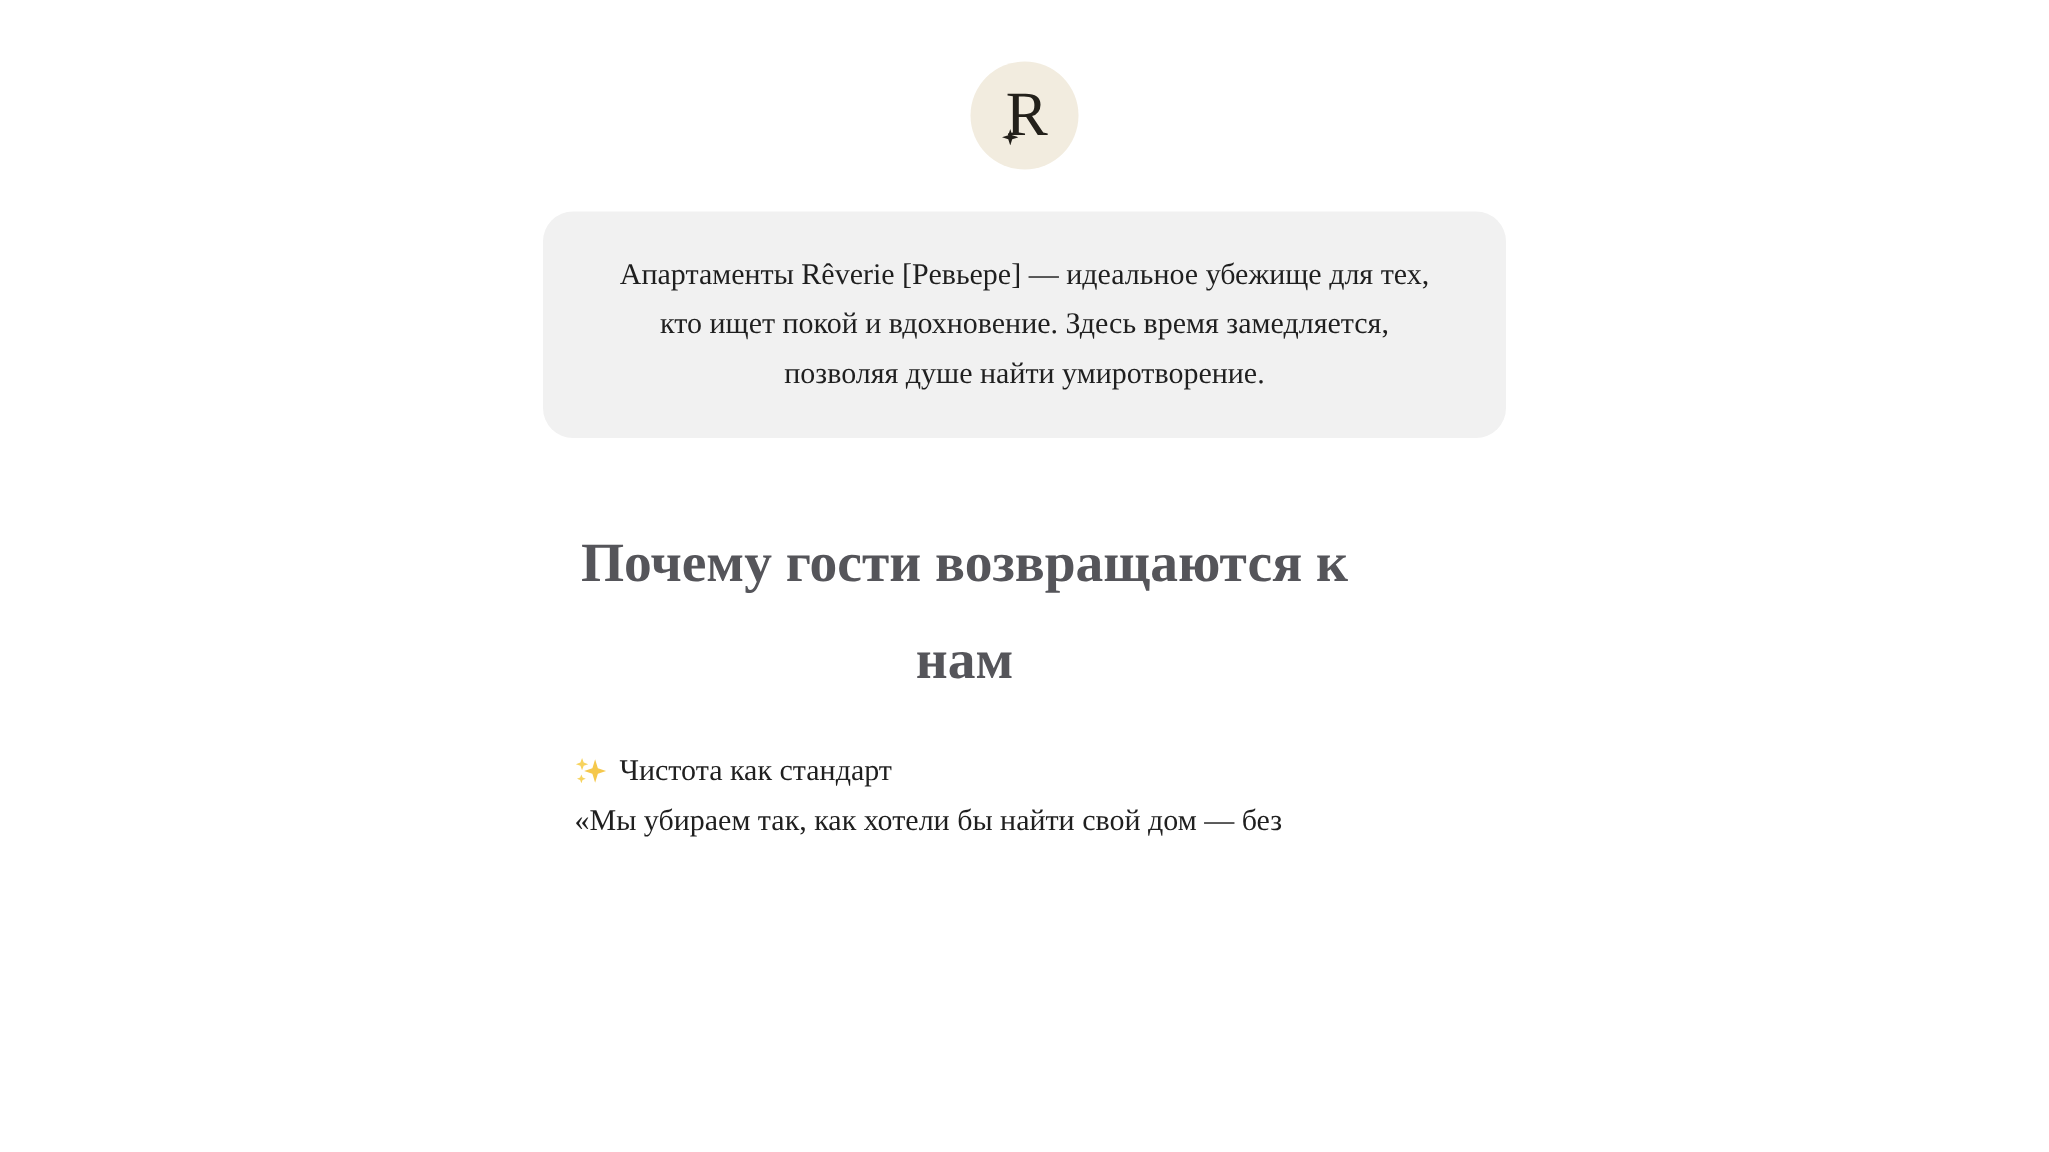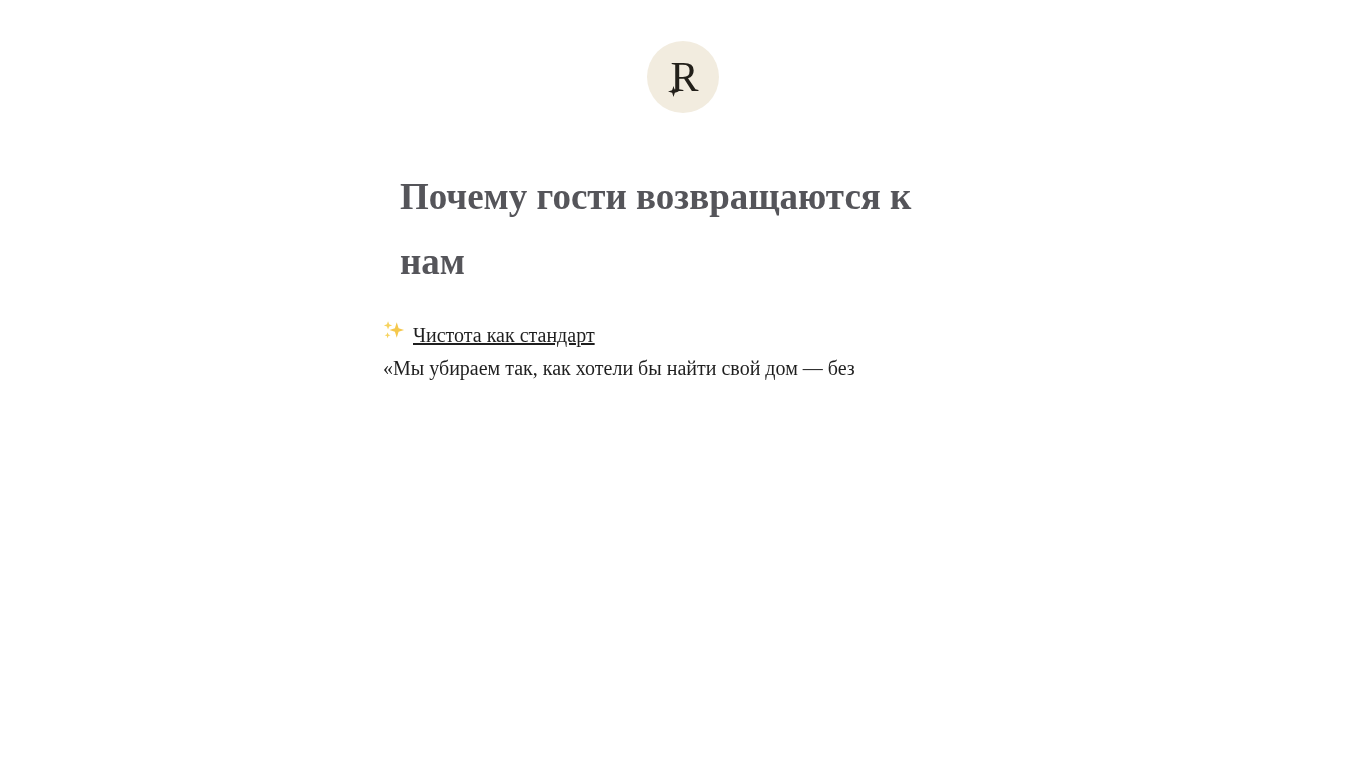--- a/index.html
+++ b/index.html
@@ -66,39 +66,38 @@
     background: #f1f1f1;
     border-radius: 20px;
     padding: 26px 44px;
     text-align: center;
     font-size: 20px;
     line-height: 1.65;
     color: #1f1f1f;
   }
   
   .section-heading {
-    margin: 52px 17px 0;
+    margin: 52px 0 0;
     max-width: 520px;
     font-size: 37px;
     font-weight: 700;
     line-height: 1.75;
     color: #55555a;
-    text-align: left;
+    text-align: center;
   }
   .feature {
     margin-top: 24px;
     font-size: 20px;
     line-height: 1.65;
     color: #1f1f1f;
   }
   .feature-title-line {
     display: flex;
-    align-items: flex-start;
+    align-items: center;
     gap: 8px;
-    text-decoration: underline;
   }
   .sparkles-icon {
     width: 22px;
     height: 22px;
     flex: 0 0 auto;
   }
   .feature-quote {
     margin: 0;
   }
 </style>
@@ -108,20 +107,21 @@
 <div class="page">
 
   <div class="logo-wrap">
     <div class="logo-circle">
       <span class="logo-letter">R</span>
       <span class="logo-star"></span>
     </div>
   </div>
 
 
+  <div class="intro-callout">Апартаменты Rêverie [Ревьере] — идеальное убежище для тех, кто ищет покой и вдохновение. Здесь время замедляется, позволяя душе найти умиротворение.</div>
 
   <h2 class="section-heading">Почему гости возвращаются к нам</h2>
 
   <div class="feature">
     <div class="feature-title-line">
       <svg class="sparkles-icon" viewBox="0 0 24 24" aria-hidden="true">
         <path d="M15 3.5 L17 10 L23 12 L17 14 L15 20.5 L13 14 L7 12 L13 10 Z" fill="#f5c84c"></path>
         <path d="M5.5 2.5 L6.7 5.8 L10 7 L6.7 8.2 L5.5 11.5 L4.3 8.2 L1 7 L4.3 5.8 Z" fill="#f7d35e"></path>
         <path d="M5 14.5 L5.9 16.8 L8.2 17.7 L5.9 18.6 L5 20.9 L4.1 18.6 L1.8 17.7 L4.1 16.8 Z" fill="#f7d35e"></path>
       </svg>

